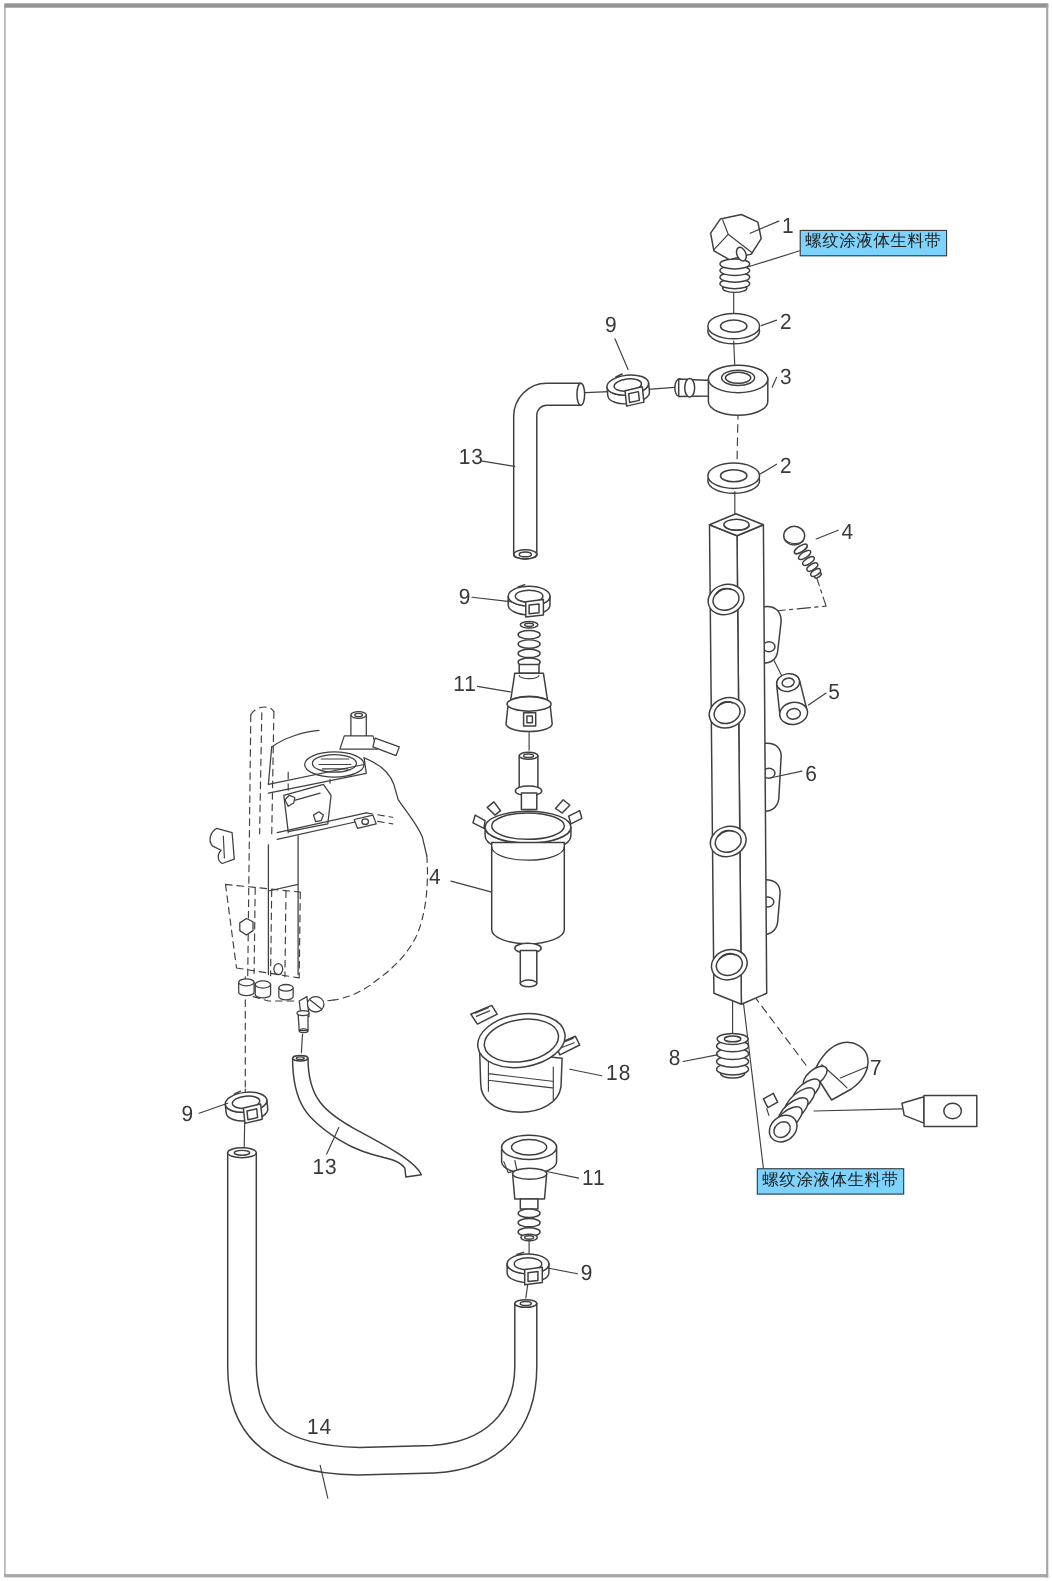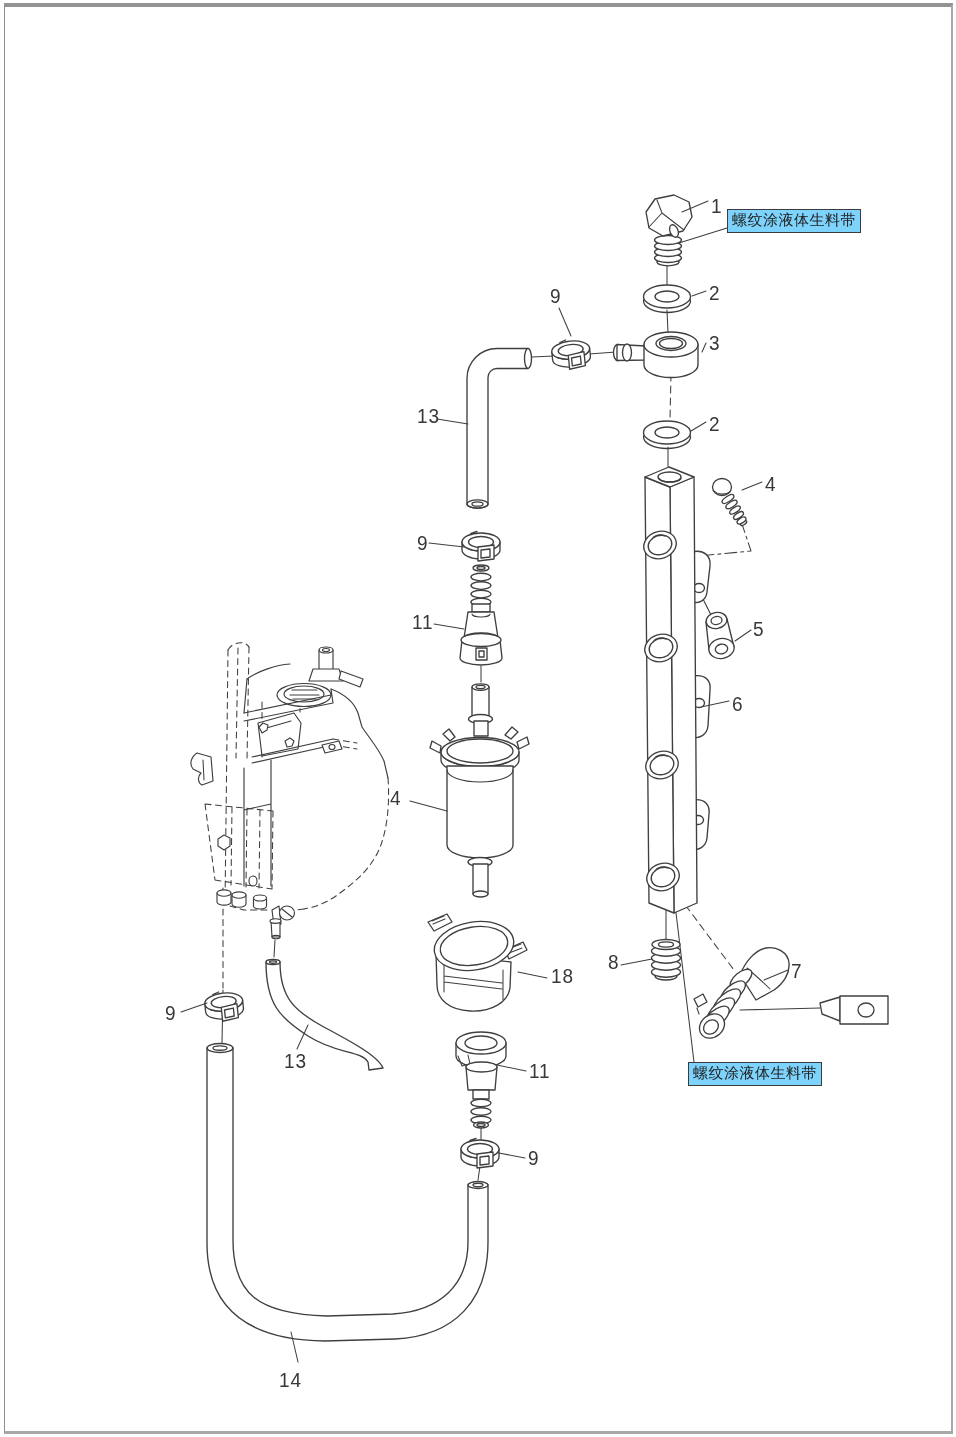--- a/index.html
+++ b/index.html
@@ -370,18 +370,18 @@
   <div class="callout" style="left:608px;top:952px">8</div>
   <div class="callout" style="left:550px;top:286px">9</div>
   <div class="callout" style="left:417px;top:533px">9</div>
   <div class="callout" style="left:528px;top:1148px">9</div>
   <div class="callout" style="left:165px;top:1003px">9</div>
   <div class="callout" style="left:417px;top:406px">13</div>
   <div class="callout" style="left:412px;top:612px">11</div>
   <div class="callout" style="left:529px;top:1061px">11</div>
   <div class="callout" style="left:390px;top:788px">4</div>
   <div class="callout" style="left:551px;top:966px">18</div>
-  <div class="callout" style="left:279px;top:1370px">14</div>
+  <div class="callout" style="left:279px;top:1288px">14</div>
   <div class="callout" style="left:284px;top:1051px">13</div>
 
   <div class="note" style="left:727px;top:209px">螺纹涂液体生料带</div>
   <div class="note" style="left:688px;top:1062px">螺纹涂液体生料带</div>
 </div>
 
 </body></html>

